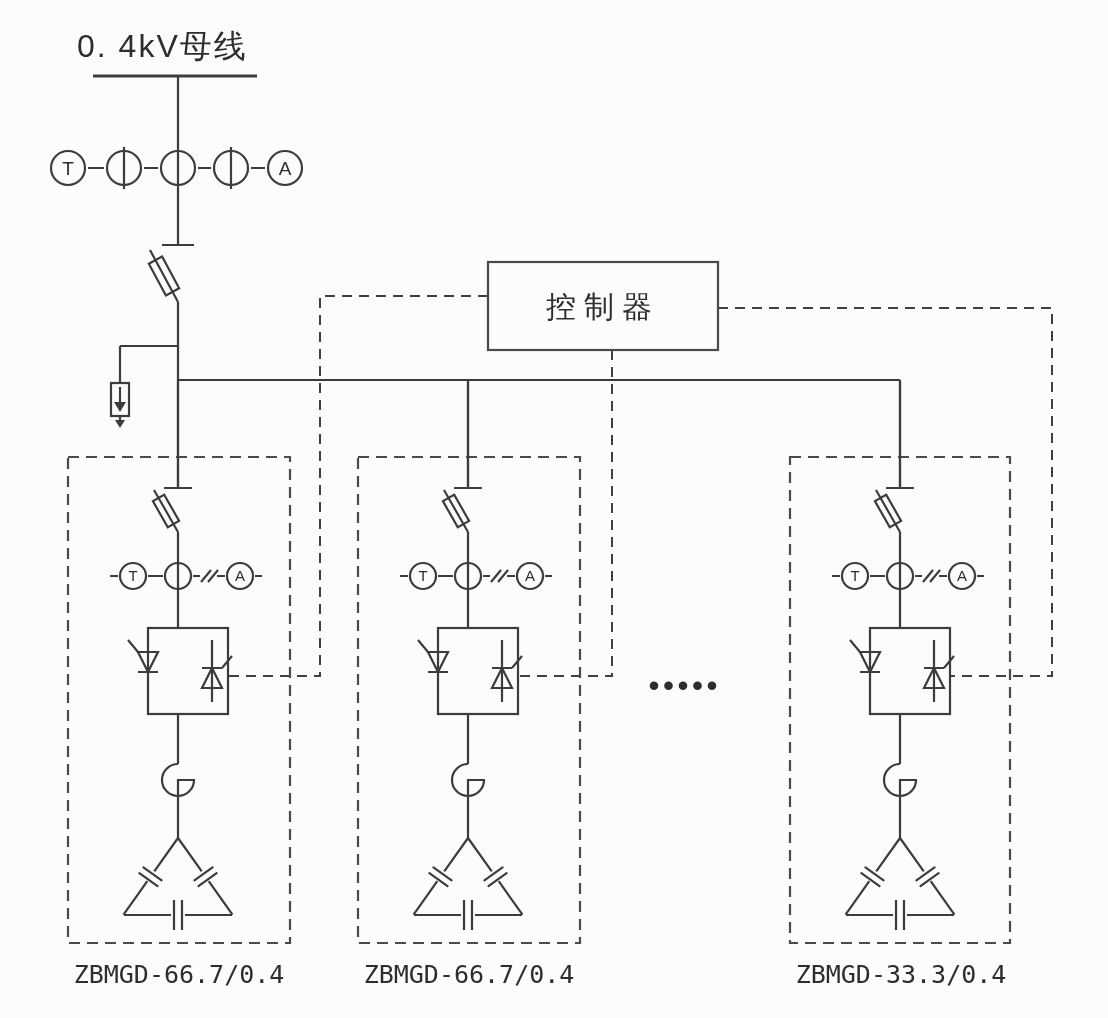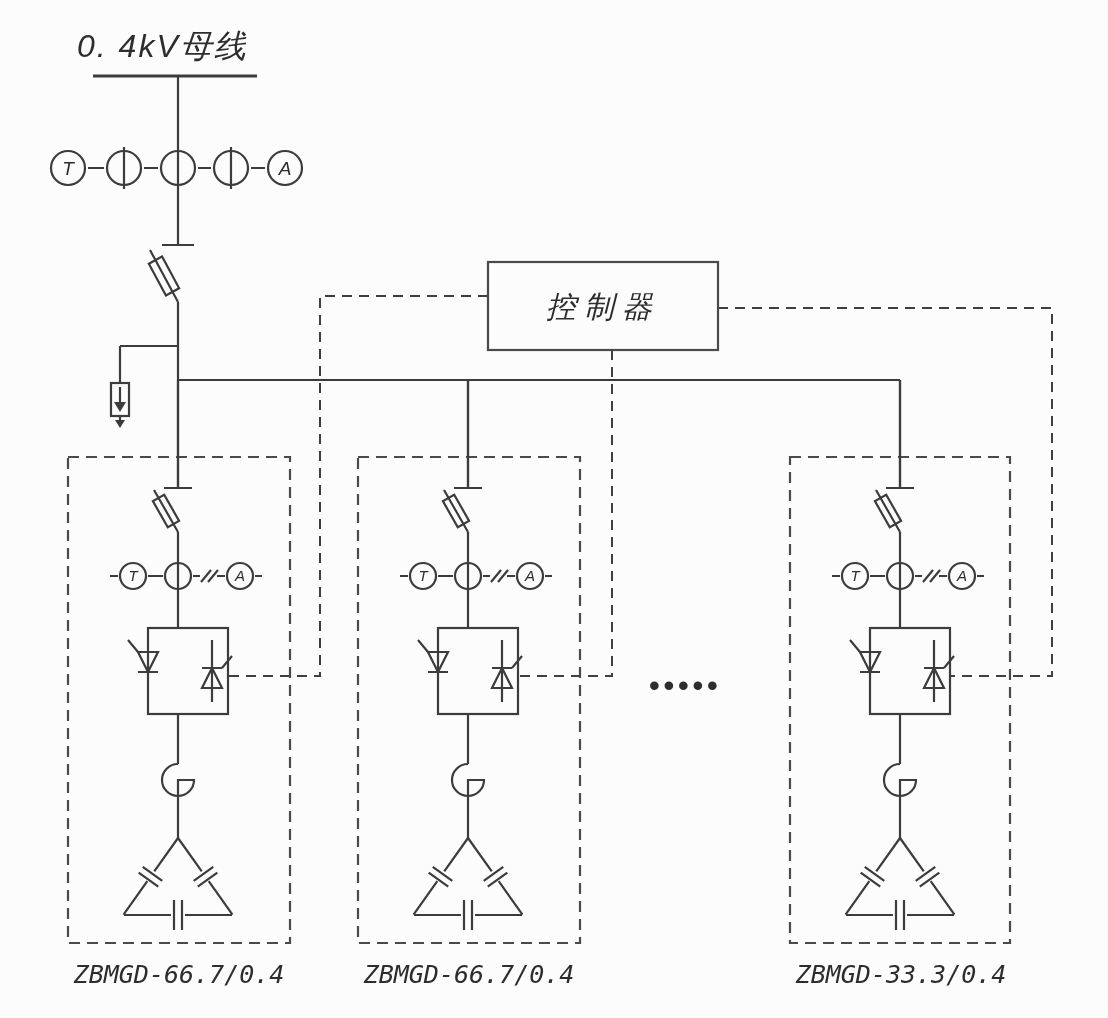--- a/index.html
+++ b/index.html
@@ -1,20 +1,19 @@
 <!DOCTYPE html>
 <html><head>
 <meta charset="utf-8">
 <style>
   html,body{margin:0;padding:0;background:#ffffff;}
   .page{
     width:1108px;height:1018px;background:#fcfcfc;
     position:relative;overflow:hidden;
     font-family:"Liberation Sans",sans-serif;
-    font-style:italic;
   }
   svg{display:block;}
   .wire{stroke:#3c3c3c;stroke-width:2.2;fill:none;stroke-linecap:butt;}
   .thick{stroke-width:3.2;}
   .thin{stroke-width:1.8;}
   .dashctrl{stroke:#3f3f3f;stroke-width:2;stroke-dasharray:10 7;fill:none;}
   .dashbox{stroke:#4a4a4a;stroke-width:2.2;stroke-dasharray:11 7;fill:none;}
   .ctrlbox{fill:#fcfcfc;stroke:#4a4a4a;stroke-width:2.2;}
   text{fill:#2d2d2d;}
   .cjk{font-family:"Liberation Sans","DejaVu Sans",sans-serif;}

